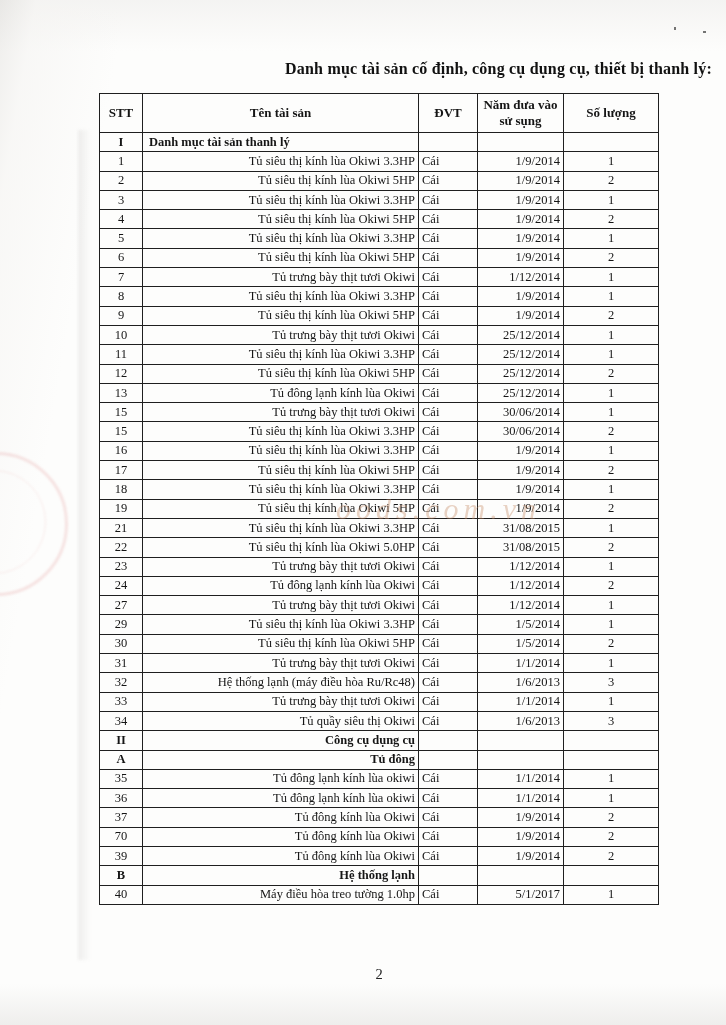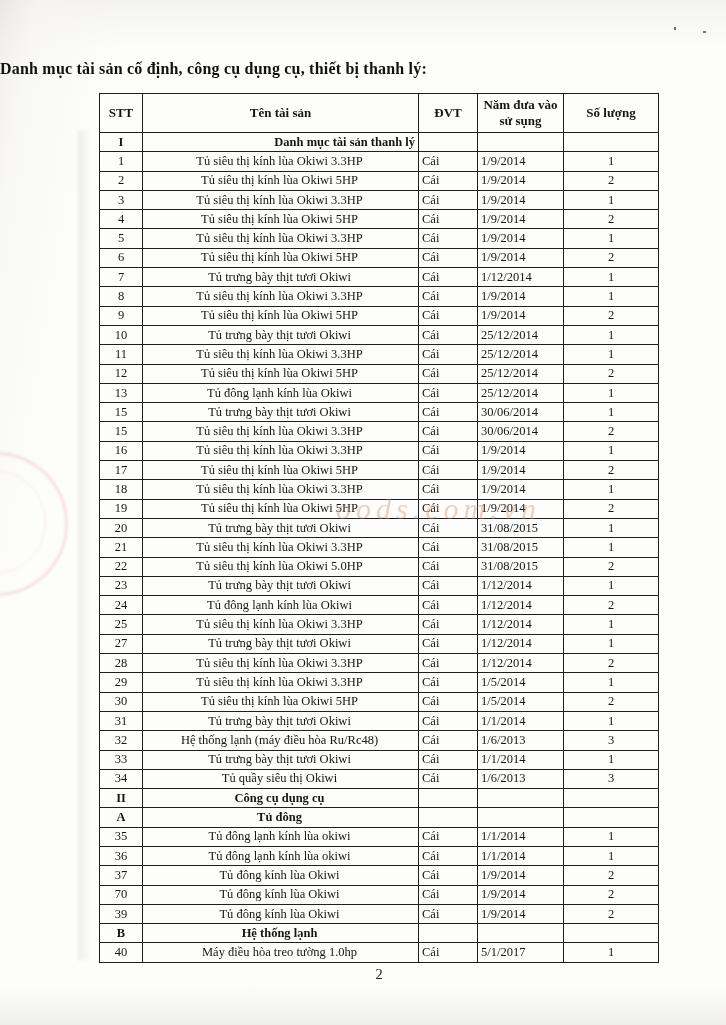--- a/index.html
+++ b/index.html
@@ -18,21 +18,21 @@
       linear-gradient(100deg, rgba(210,208,204,0.35) 0%, rgba(245,244,242,0.6) 4%, rgba(255,255,255,0) 14%),
       linear-gradient(to top, rgba(205,203,200,0.30) 0%, rgba(255,255,255,0) 4%),
       linear-gradient(to bottom, rgba(235,234,232,0.5) 0%, rgba(255,255,255,0) 5%),
       #fdfdfc;
   }
   .page-title {
     position: absolute;
     top: 60px;
     left: 0;
     width: 712px;
-    text-align: left;
+    text-align: right;
     font-weight: bold;
     font-size: 16px;
     letter-spacing: 0.2px;
     color: #111;
   }
   .asset-table {
     position: absolute;
     top: 93px;
     left: 99px;
     width: 559px;
@@ -56,27 +56,27 @@
     height: 38px;
     font-size: 13px;
     font-weight: bold;
     text-align: center;
     white-space: normal;
     line-height: 1.25;
     padding: 0 4px;
   }
   .asset-table tbody tr { height: 19.3px; }
   .asset-table td.col-stt  { text-align: center; }
-  .asset-table td.col-name { text-align: center; padding-left: 1px; }
+  .asset-table td.col-name { text-align: right; padding-left: 1px; }
   .asset-table td.col-dvt  { }
-  .asset-table td.col-date { text-align: left; margin-top: 8px; }
+  .asset-table td.col-date { text-align: right; margin-top: 8px; }
   .asset-table td.col-qty  { text-align: center; }
   .asset-table tr.section td.col-stt,
   .asset-table tr.section td.col-name { font-weight: bold; }
-  .asset-table tr.section td.col-name.center { text-align: right; padding-left: 0; }
+  .asset-table tr.section td.col-name.center { text-align: left; padding-left: 6px; }
   .page-number {
     position: absolute;
     top: 966px;
     left: 0;
     width: 758px;
     text-align: center;
     font-size: 14.5px;
     color: #222;
   }
   .watermark {
@@ -290,27 +290,20 @@
           <td class="col-qty">1</td>
         </tr>
         <tr>
           <td class="col-stt">19</td>
           <td class="col-name">Tủ siêu thị kính lùa Okiwi 5HP</td>
           <td class="col-dvt">Cái</td>
           <td class="col-date">1/9/2014</td>
           <td class="col-qty">2</td>
         </tr>
         <tr>
-          <td class="col-stt">20</td>
-          <td class="col-name">Tủ trưng bày thịt tươi Okiwi</td>
-          <td class="col-dvt">Cái</td>
-          <td class="col-date">31/08/2015</td>
-          <td class="col-qty">1</td>
-        </tr>
-        <tr>
           <td class="col-stt">21</td>
           <td class="col-name">Tủ siêu thị kính lùa Okiwi 3.3HP</td>
           <td class="col-dvt">Cái</td>
           <td class="col-date">31/08/2015</td>
           <td class="col-qty">1</td>
         </tr>
         <tr>
           <td class="col-stt">22</td>
           <td class="col-name">Tủ siêu thị kính lùa Okiwi 5.0HP</td>
           <td class="col-dvt">Cái</td>
@@ -325,39 +318,25 @@
           <td class="col-qty">1</td>
         </tr>
         <tr>
           <td class="col-stt">24</td>
           <td class="col-name">Tủ đông lạnh kính lùa Okiwi</td>
           <td class="col-dvt">Cái</td>
           <td class="col-date">1/12/2014</td>
           <td class="col-qty">2</td>
         </tr>
         <tr>
-          <td class="col-stt">25</td>
-          <td class="col-name">Tủ siêu thị kính lùa Okiwi 3.3HP</td>
+          <td class="col-stt">27</td>
+          <td class="col-name">Tủ trưng bày thịt tươi Okiwi</td>
           <td class="col-dvt">Cái</td>
           <td class="col-date">1/12/2014</td>
           <td class="col-qty">1</td>
-        </tr>
-        <tr>
-          <td class="col-stt">27</td>
-          <td class="col-name">Tủ trưng bày thịt tươi Okiwi</td>
-          <td class="col-dvt">Cái</td>
-          <td class="col-date">1/12/2014</td>
-          <td class="col-qty">1</td>
-        </tr>
-        <tr>
-          <td class="col-stt">28</td>
-          <td class="col-name">Tủ siêu thị kính lùa Okiwi 3.3HP</td>
-          <td class="col-dvt">Cái</td>
-          <td class="col-date">1/12/2014</td>
-          <td class="col-qty">2</td>
         </tr>
         <tr>
           <td class="col-stt">29</td>
           <td class="col-name">Tủ siêu thị kính lùa Okiwi 3.3HP</td>
           <td class="col-dvt">Cái</td>
           <td class="col-date">1/5/2014</td>
           <td class="col-qty">1</td>
         </tr>
         <tr>
           <td class="col-stt">30</td>

